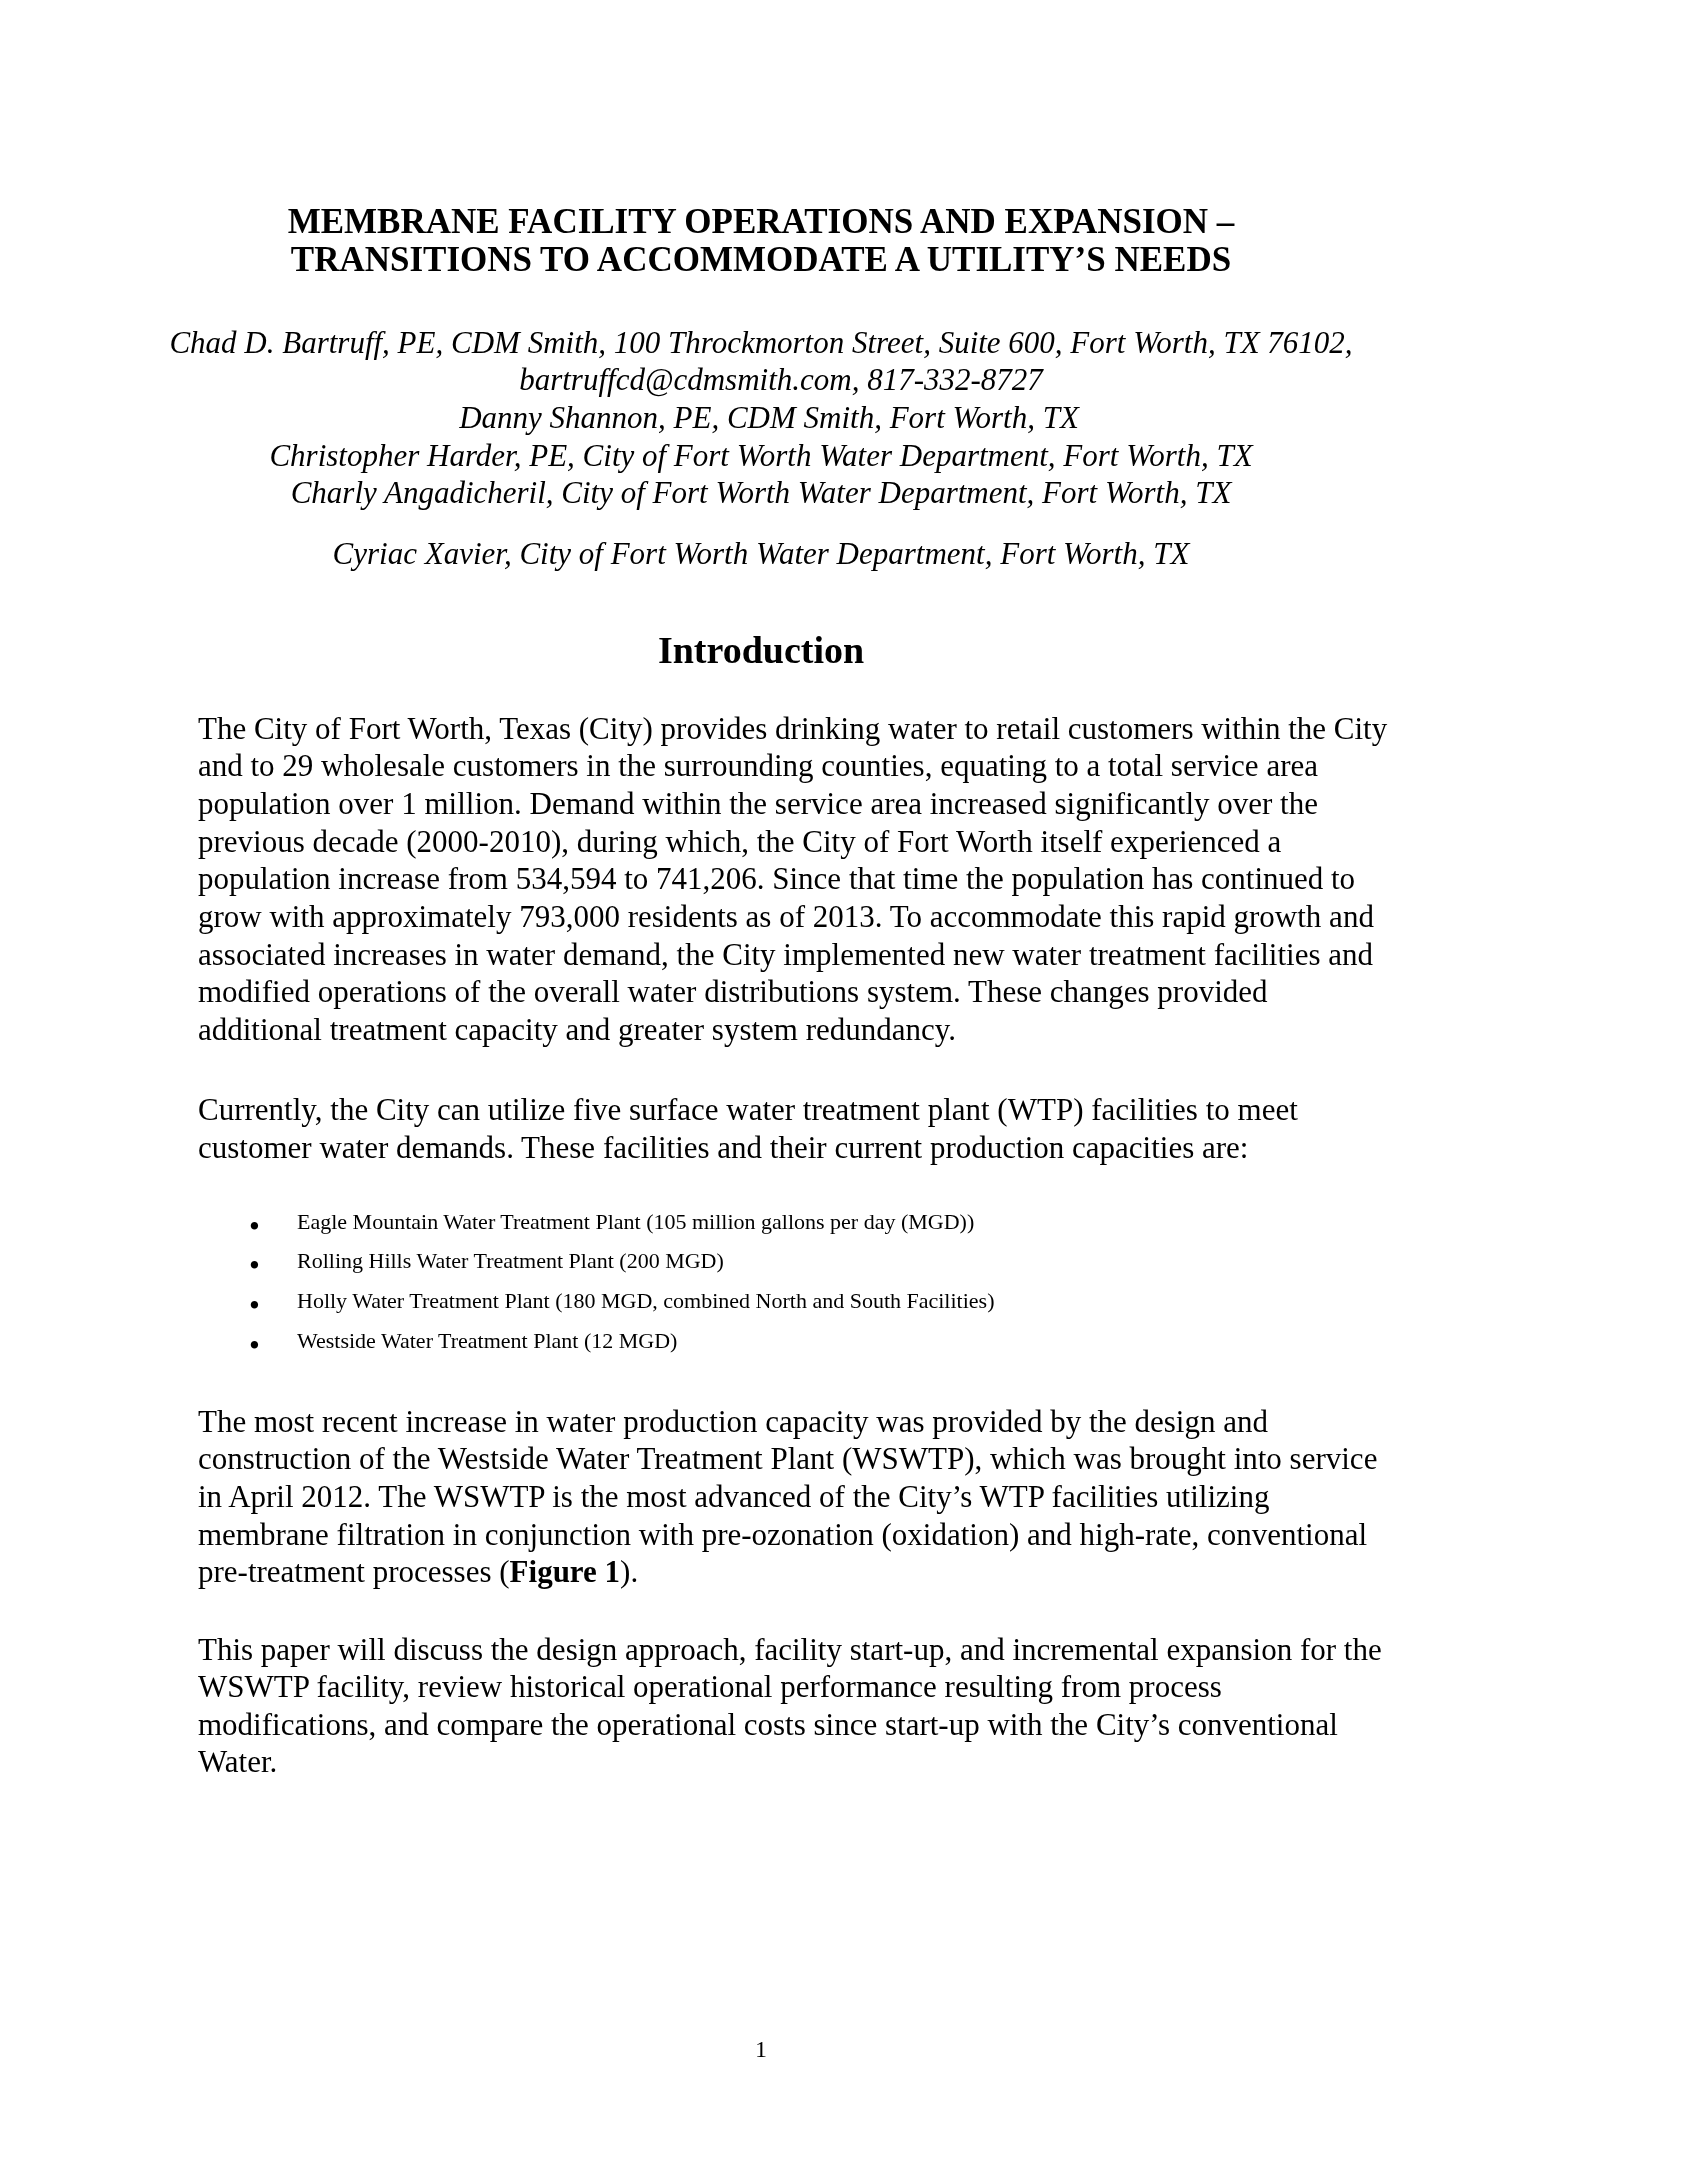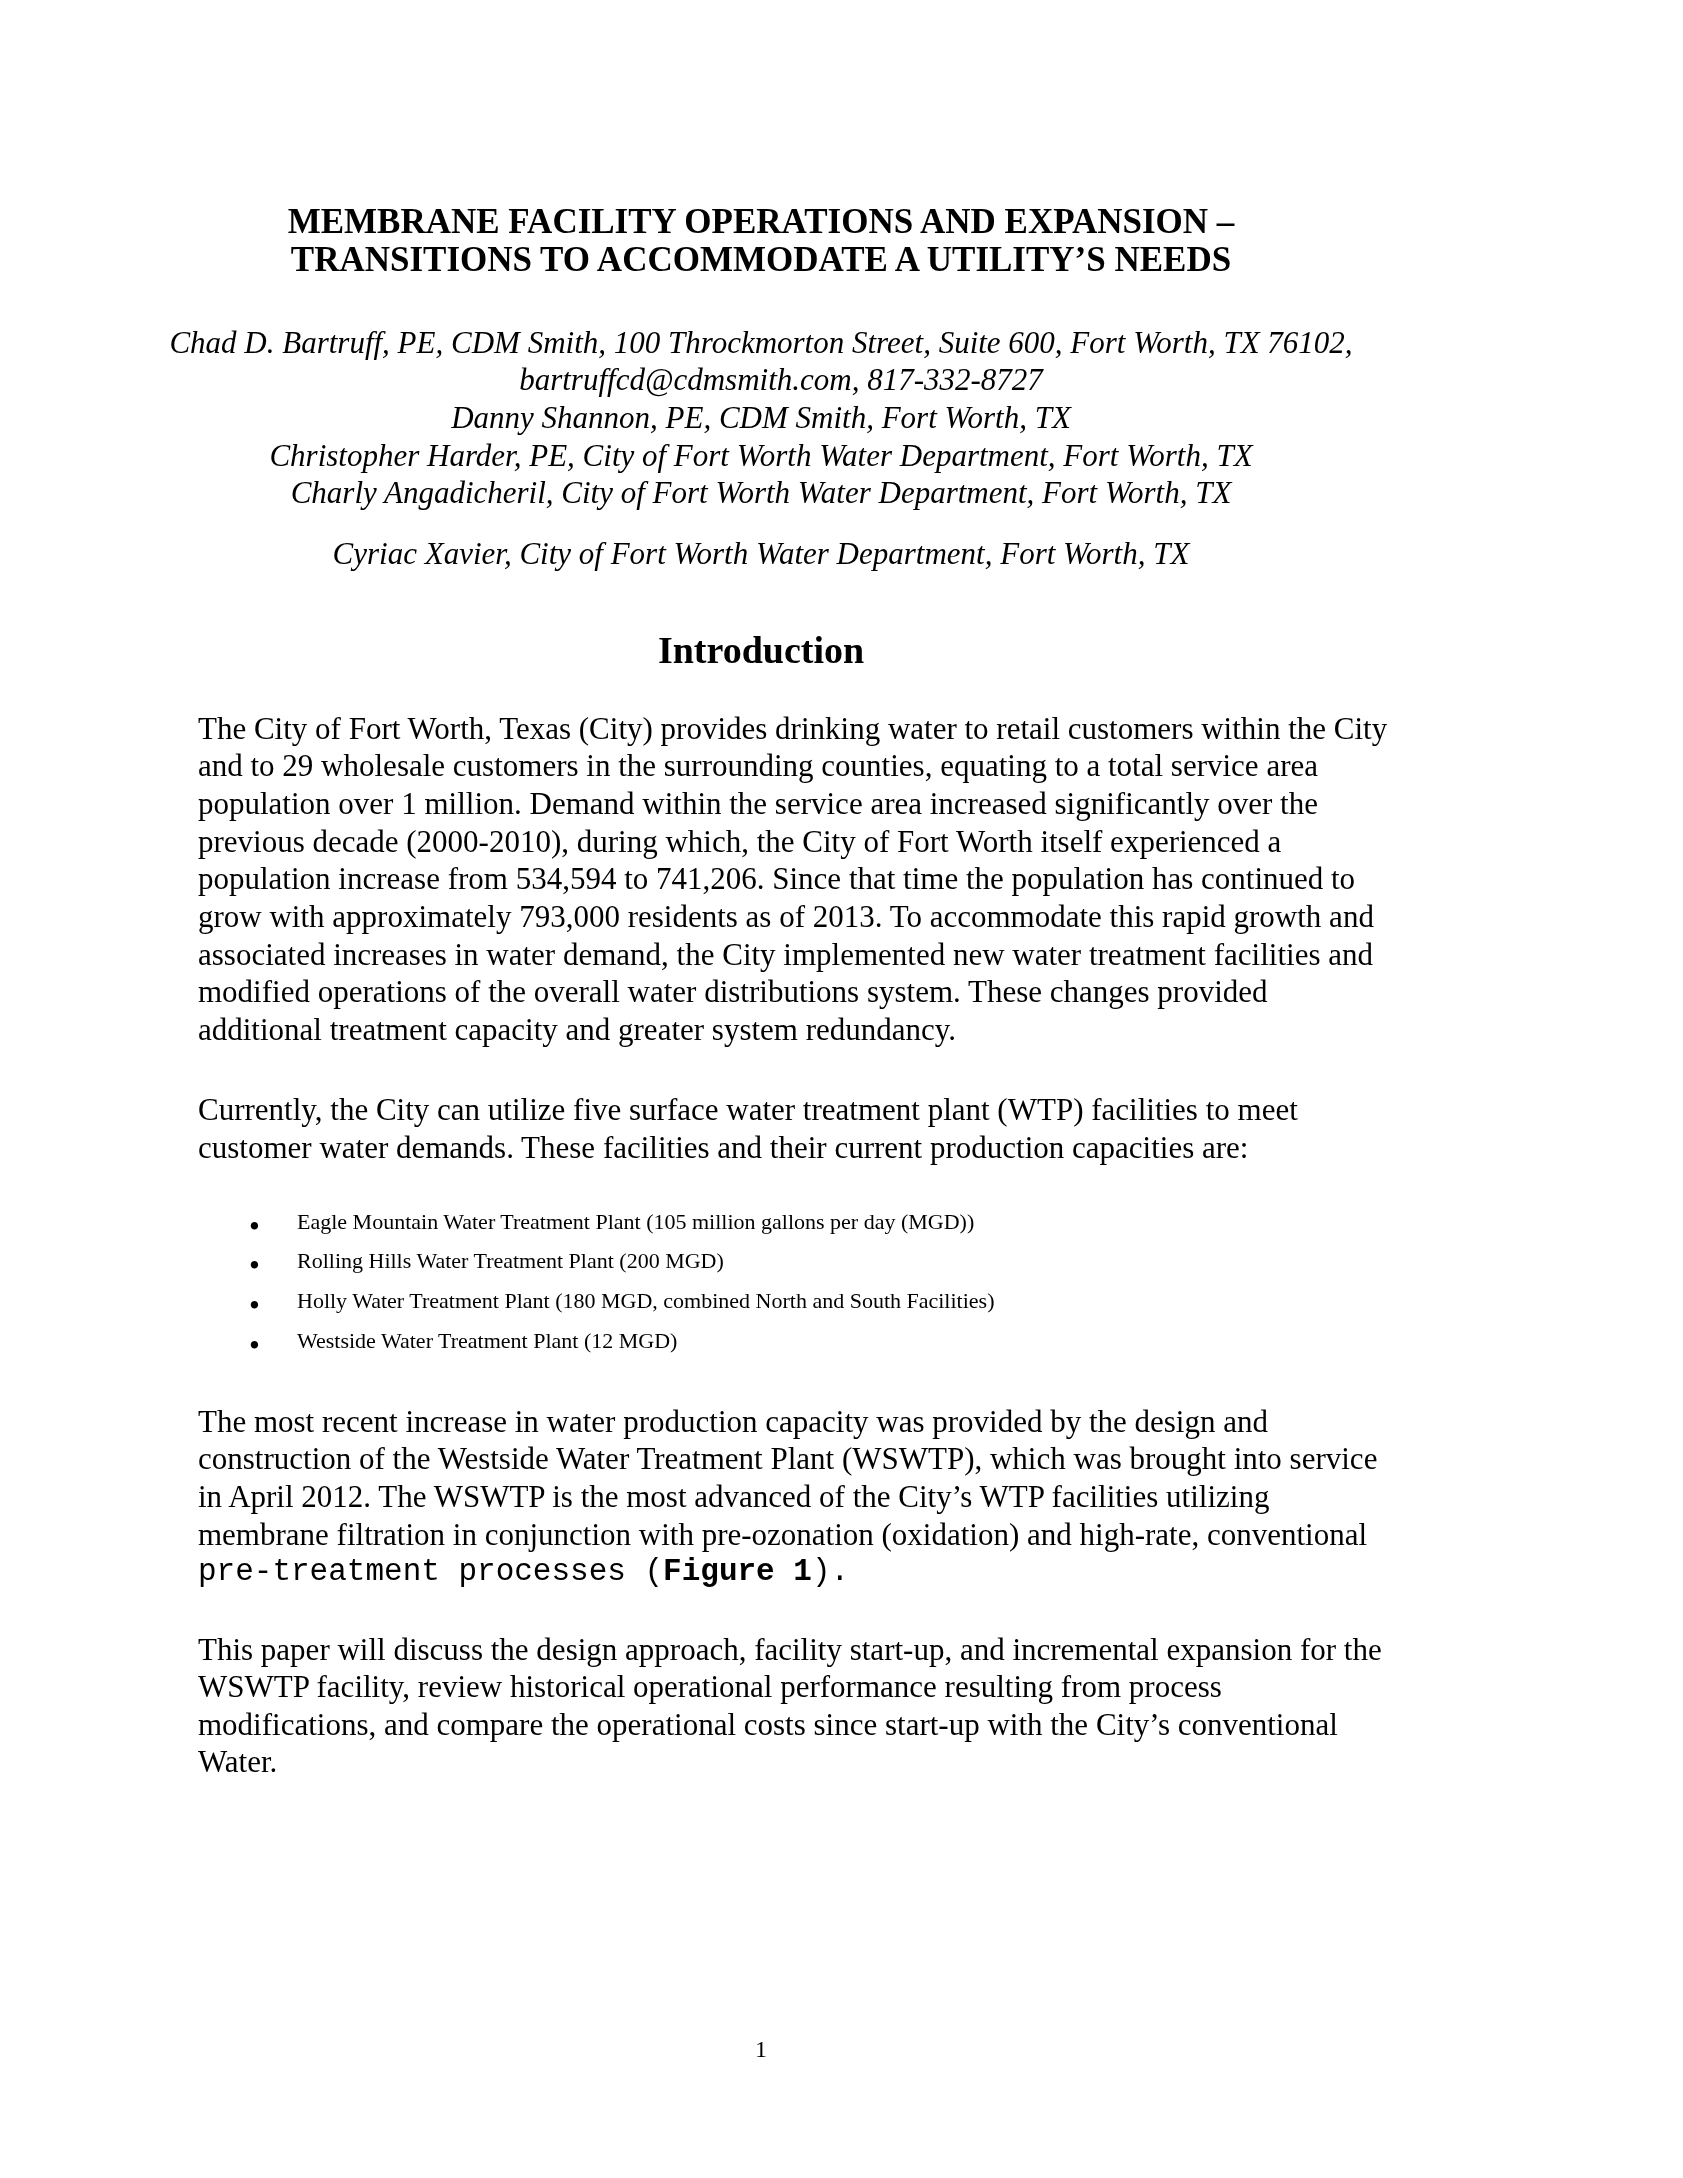--- a/index.html
+++ b/index.html
@@ -63,21 +63,21 @@
 <body>
 
 <div>
   <div class="line center title-line" style="top:204px;">MEMBRANE FACILITY OPERATIONS AND EXPANSION –</div>
   <div class="line center title-line" style="top:242px;">TRANSITIONS TO ACCOMMODATE A UTILITY’S NEEDS</div>
 </div>
 
 <div>
   <div class="line center author-line" style="top:327px;">Chad D. Bartruff, PE, CDM Smith, 100 Throckmorton Street, Suite 600, Fort Worth, TX 76102,</div>
   <div class="line center author-line" style="top:364px;padding-left:20px;">bartruffcd@cdmsmith.com, 817-332-8727</div>
-  <div class="line center author-line" style="top:402px;">Danny Shannon, PE, CDM Smith, Fort Worth, TX</div>
+  <div class="line center author-line" style="top:402px;padding-left:8px;">Danny Shannon, PE, CDM Smith, Fort Worth, TX</div>
   <div class="line center author-line" style="top:440px;">Christopher Harder, PE, City of Fort Worth Water Department, Fort Worth, TX</div>
   <div class="line center author-line" style="top:477px;">Charly Angadicheril, City of Fort Worth Water Department, Fort Worth, TX</div>
   <div class="line center author-line" style="top:538px;">Cyriac Xavier, City of Fort Worth Water Department, Fort Worth, TX</div>
 </div>
 
 <div class="line center section-heading" style="top:631px;">Introduction</div>
 
 <div>
   <div class="line body-line" style="top:713px;">The City of Fort Worth, Texas (City) provides drinking water to retail customers within the City</div>
   <div class="line body-line" style="top:750px;">and to 29 wholesale customers in the surrounding counties, equating to a total service area</div>
@@ -112,21 +112,21 @@
     <span class="bullet-dot" style="top:1330px;">•</span>
     <span class="bullet-text" style="top:1330px;">Westside Water Treatment Plant (12 MGD)</span>
   </div>
 </div>
 
 <div>
   <div class="line body-line" style="top:1406px;">The most recent increase in water production capacity was provided by the design and</div>
   <div class="line body-line" style="top:1443px;">construction of the Westside Water Treatment Plant (WSWTP), which was brought into service</div>
   <div class="line body-line" style="top:1481px;">in April 2012.  The WSWTP is the most advanced of the City’s WTP facilities utilizing</div>
   <div class="line body-line" style="top:1519px;">membrane filtration in conjunction with pre-ozonation (oxidation) and high-rate, conventional</div>
-  <div class="line body-line" style="top:1556px;font-family:Liberation Mono, monospace;"><span>pre-treatment processes (</span><b class="ref">Figure 1</b><span>).</span></div>
+  <div class="line body-line" style="top:1556px;"><span>pre-treatment processes (</span><b class="ref">Figure 1</b><span>).</span></div>
 </div>
 
 <div>
   <div class="line body-line" style="top:1634px;">This paper will discuss the design approach, facility start-up, and incremental expansion for the</div>
   <div class="line body-line" style="top:1671px;">WSWTP facility, review historical operational performance resulting from process</div>
   <div class="line body-line" style="top:1709px;">modifications, and compare the operational costs since start-up with the City’s conventional</div>
   <div class="line body-line" style="top:1746px;">Water.</div>
 </div>
 
 <div class="line center page-number" style="top:2037px;">1</div>

